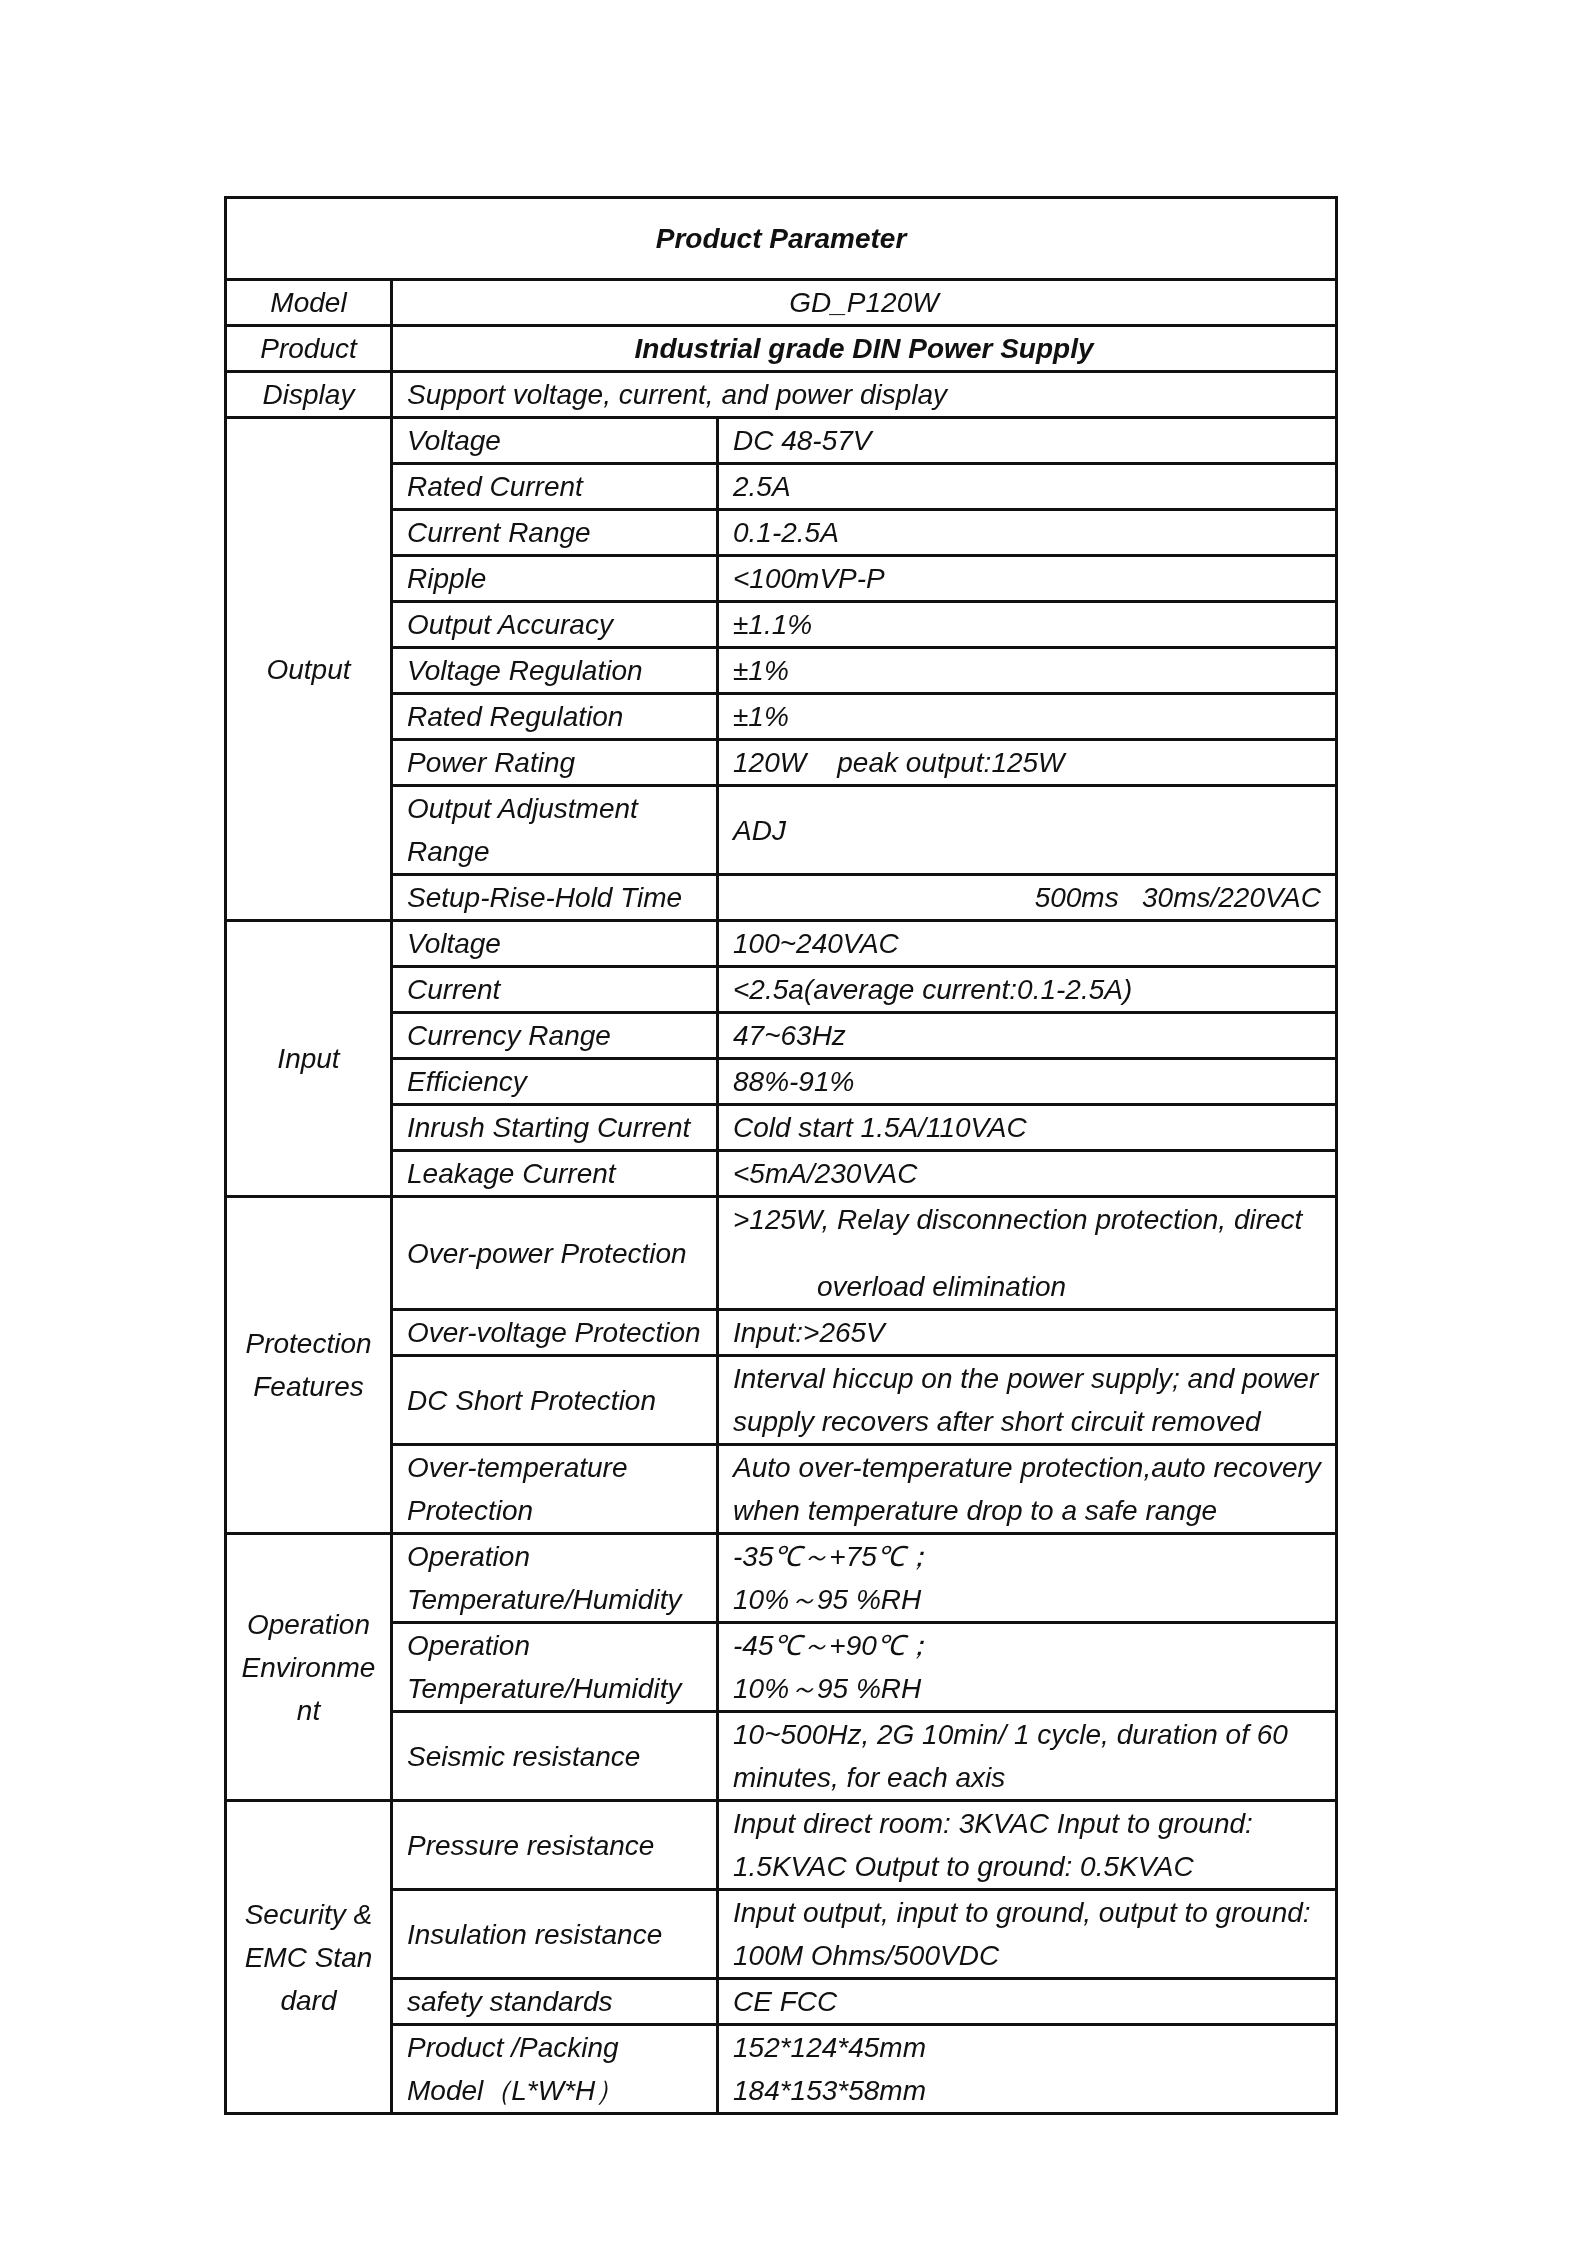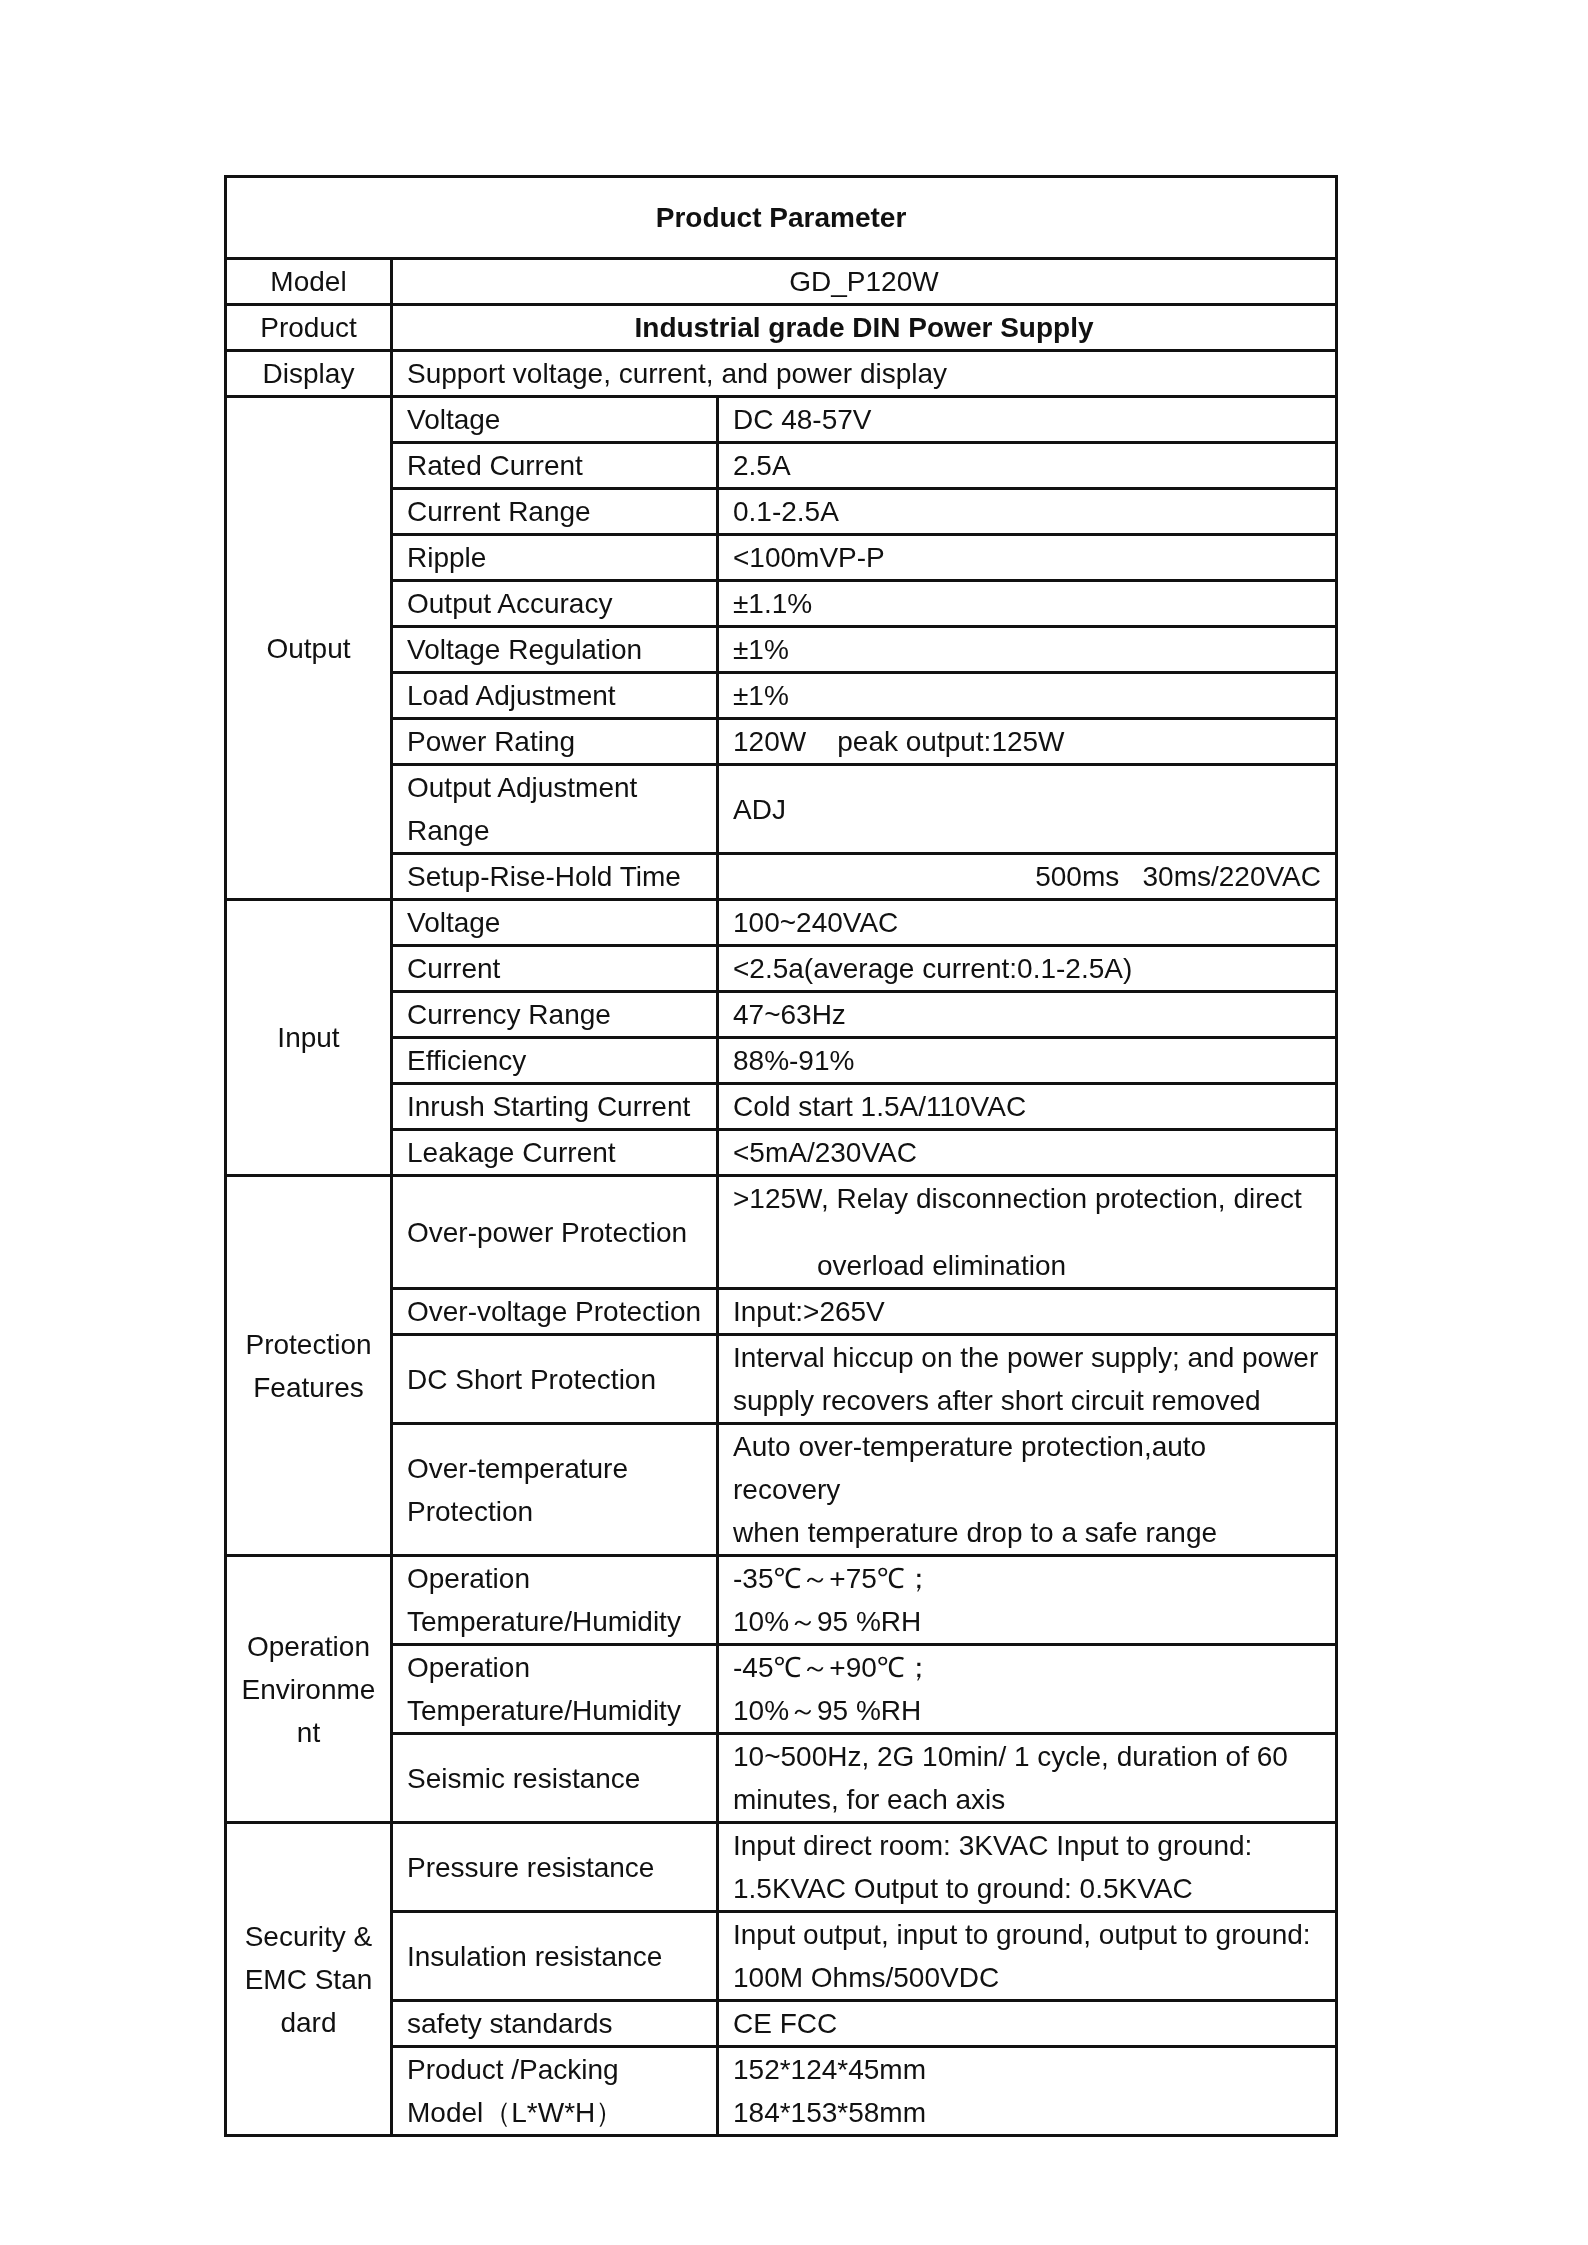--- a/index.html
+++ b/index.html
@@ -1,19 +1,19 @@
 <!DOCTYPE html>
 <html><head>
 <meta charset="utf-8">
 <style>
   html, body { margin:0; padding:0; background:#ffffff; }
   body { width:1588px; height:2245px; position:relative; overflow:hidden;
          font-family:"Liberation Sans", sans-serif; color:#111; }
-  table.spec { position:absolute; left:224px; top:175px; width:1111px;
-               border-collapse:collapse; table-layout:fixed; }
+  table.spec { position:absolute; left:224px; top:196px; width:1111px;
+               border-collapse:collapse; table-layout:fixed;font-style:italic; }
   table.spec td { border:3px solid #111; padding:0 14px; font-size:28px;
                   line-height:43px; vertical-align:middle; }
   col.c0 { width:166px; } col.c1 { width:326px; } col.c2 { width:619px; }
   td.title { text-align:center; font-weight:bold; font-size:37px; height:79px; padding:0; }
   td.cat { text-align:center; padding:0 4px; word-break:break-all; }
   td.center { text-align:center; }
   td.bold { font-weight:bold; }
   tr.r1 td { height:43px;margin-top:48px; }
   tr.r2 td { height:80px; }
   td.small { font-size:23px;margin-top:14px; }
@@ -65,21 +65,21 @@
       </tr>
       <tr class="r1">
         <td>Output Accuracy</td>
         <td style="white-space: pre-wrap;">±1.1%</td>
       </tr>
       <tr class="r1">
         <td>Voltage Regulation</td>
         <td style="white-space: pre-wrap;">±1%</td>
       </tr>
       <tr class="r1">
-        <td>Load Adjustment</td>
+        <td>Rated Regulation</td>
         <td style="white-space: pre-wrap;">±1%</td>
       </tr>
       <tr class="r1">
         <td>Power Rating</td>
         <td style="white-space: pre-wrap;">120W    peak output:125W</td>
       </tr>
       <tr class="r1">
         <td>Output Adjustment Range</td>
         <td style="white-space: pre-wrap;">ADJ</td>
       </tr>

